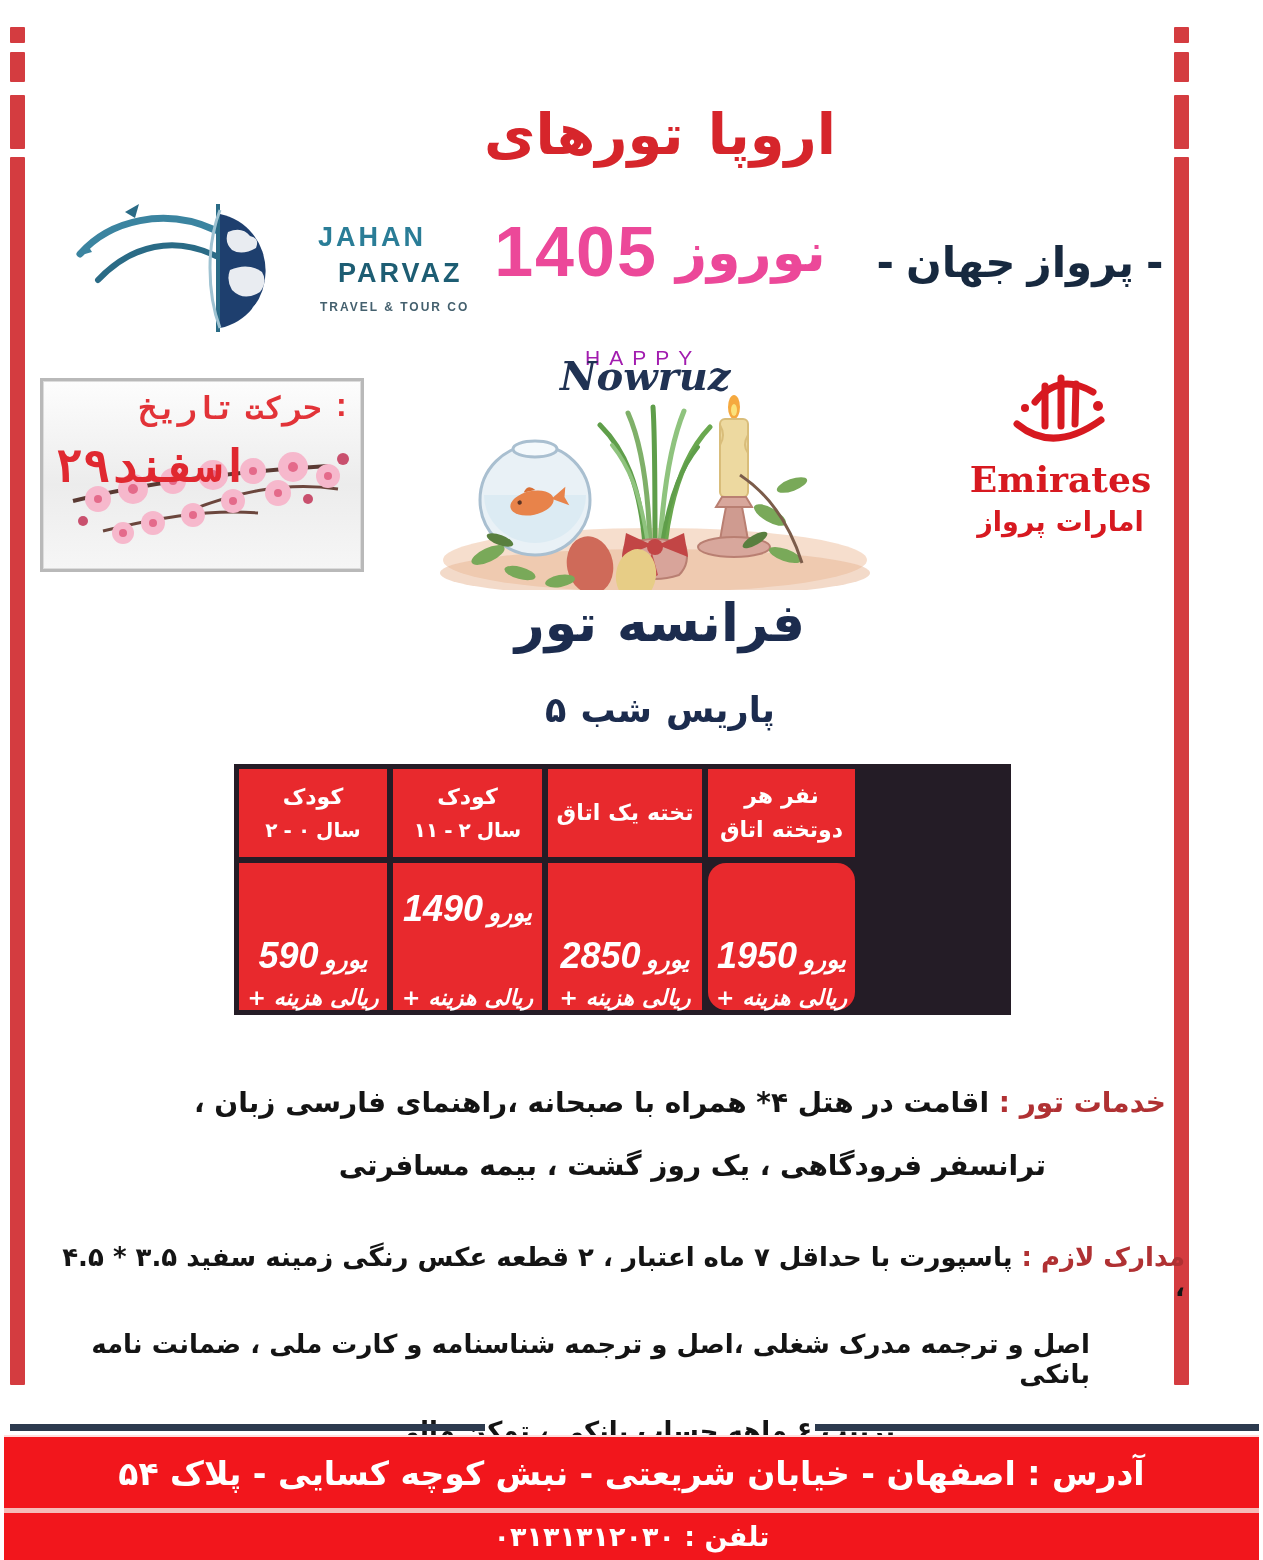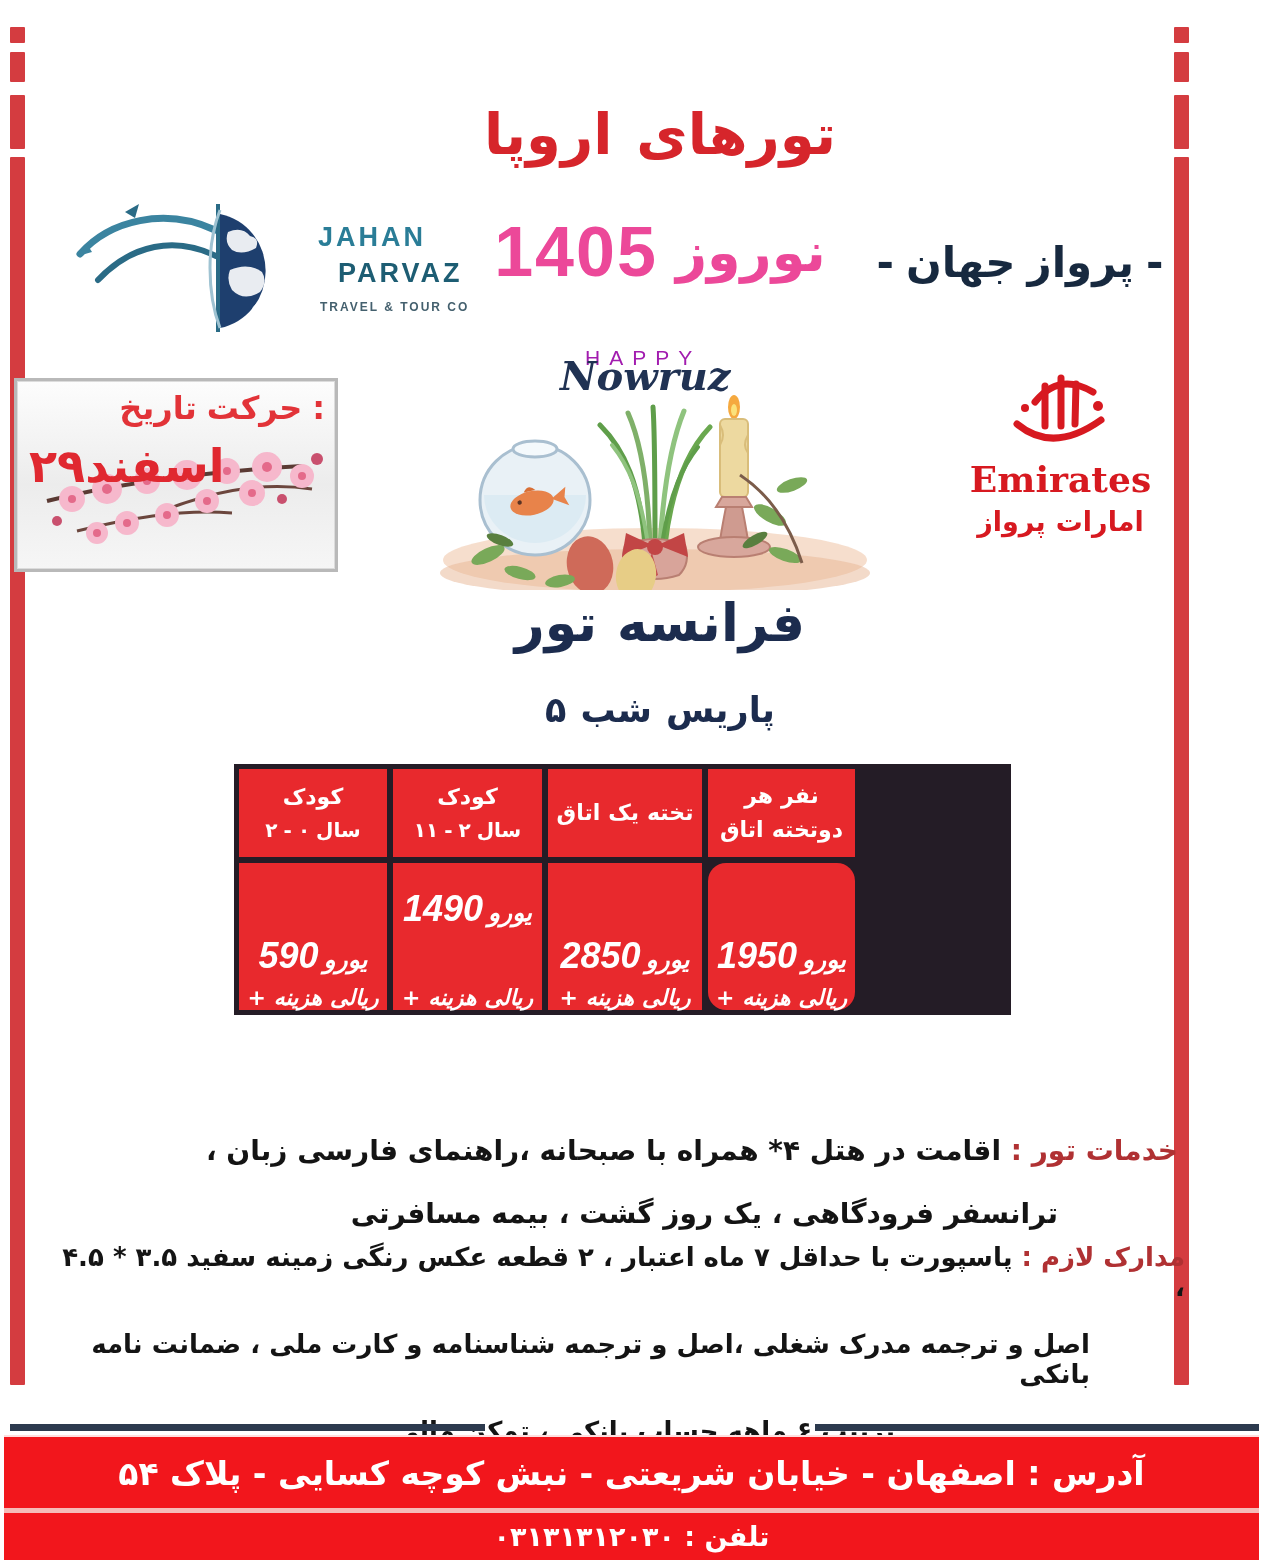--- a/index.html
+++ b/index.html
@@ -23,23 +23,23 @@
 
   
   .logo-text1{left:318px;top:222px;color:#2a7d97;font-size:27px;font-weight:bold;
               letter-spacing:3px;font-family:"Liberation Sans",sans-serif;}
   .logo-text2{left:338px;top:258px;color:#1d5d73;font-size:27px;font-weight:bold;
               letter-spacing:3px;font-family:"Liberation Sans",sans-serif;}
   .logo-text3{left:320px;top:300px;color:#44606e;font-size:12px;font-weight:bold;
               letter-spacing:2px;font-family:"Liberation Sans",sans-serif;}
 
   
-  .datebox{left:14px;top:378px;width:318px;height:188px;border:3px solid #b9b9b9;
+  .datebox{left:40px;top:378px;width:318px;height:188px;border:3px solid #b9b9b9;
            background:linear-gradient(180deg,#fdfdfd 0%,#ececec 55%,#f6f6f6 100%);
-           box-shadow:inset 0 0 0 1px #dcdcdc;}
+           box-shadow:inset 0 0 0 1px #dcdcdc;font-family:Liberation Mono, monospace;}
   .datebox .l1{position:absolute;top:8px;right:10px;gap:10px;color:#e23338;
                font-size:32px;font-weight:bold;display:flex;}
   .datebox .l2{position:absolute;top:58px;left:12px;gap:0;color:#e02830;
                font-size:46px;font-weight:bold;display:flex;}
 
   
   .happy{left:585px;top:330px;color:#a21caf;font-size:21px;letter-spacing:9px;
          font-family:"Liberation Sans",sans-serif;margin-top:16px;}
   .nowruz-script{left:560px;top:352px;color:#203253;font-size:40px;font-weight:bold;
                  font-style:italic;font-family:"DejaVu Serif",serif;}
@@ -64,21 +64,21 @@
   .vcell{justify-content:flex-end;padding-top:14px;font-style:italic;}
   .vcell .amount{gap:5px;font-size:25px;font-weight:bold;align-items:baseline;}
   .vcell .amount .tok:first-child{font-family:"Liberation Sans",sans-serif;font-size:36px;font-weight:900;}
   .vcell .note{gap:8px;font-size:22px;font-weight:bold;margin-top:8px;}
   .hotelcell{grid-column:5;grid-row:1/3;}
   .hotel-label{font-size:36px;font-weight:bold;}
   .hotel-stars{font-size:20px;letter-spacing:4px;margin-top:10px;}
 
   
   .rtlblock{direction:rtl;text-align:right;color:#141414;font-weight:bold;}
-  .services{left:60px;top:1086px;width:1118px;font-size:28px;margin-top:48px;}
+  .services{left:48px;top:1086px;width:1118px;font-size:28px;}
   .services .l2{margin-top:30px;padding-left:0;padding-right:120px;}
   .docs{left:50px;top:1242px;width:1135px;font-size:26px;}
   .docs .l2{margin-top:27px;padding-right:95px;}
   .docs .l3{margin-top:27px;padding-right:290px;}
   .seclabel{color:#b03133;}
 
   
   .divider{position:absolute;top:1424px;height:7px;background:#2c3a4e;}
   .addressbar{left:4px;top:1435px;width:1255px;height:73px;background:#f2161c;
               color:#fff;display:flex;align-items:center;justify-content:center;
@@ -95,22 +95,22 @@
 <div class="sideseg" style="left:10px;top:27px;height:16px;"></div>
 <div class="sideseg" style="left:10px;top:52px;height:30px;"></div>
 <div class="sideseg" style="left:10px;top:95px;height:54px;"></div>
 <div class="sideseg" style="left:10px;top:157px;height:1228px;"></div>
 <div class="sideseg" style="left:1174px;top:27px;height:16px;"></div>
 <div class="sideseg" style="left:1174px;top:52px;height:30px;"></div>
 <div class="sideseg" style="left:1174px;top:95px;height:54px;"></div>
 <div class="sideseg" style="left:1174px;top:157px;height:1228px;"></div>
 
 <div class="abs tokrow title1">
+    <span class="tok">تورهای</span>
     <span class="tok">اروپا</span>
-    <span class="tok">تورهای</span>
   </div>
 <div class="abs tokrow title2">
     <span class="tok">1405</span>
     <span class="tok">نوروز</span>
   </div>
 <div class="abs tokrow brand">
     <span class="tok">-</span>
     <span class="tok">جهان</span>
     <span class="tok">پرواز</span>
     <span class="tok">-</span>

